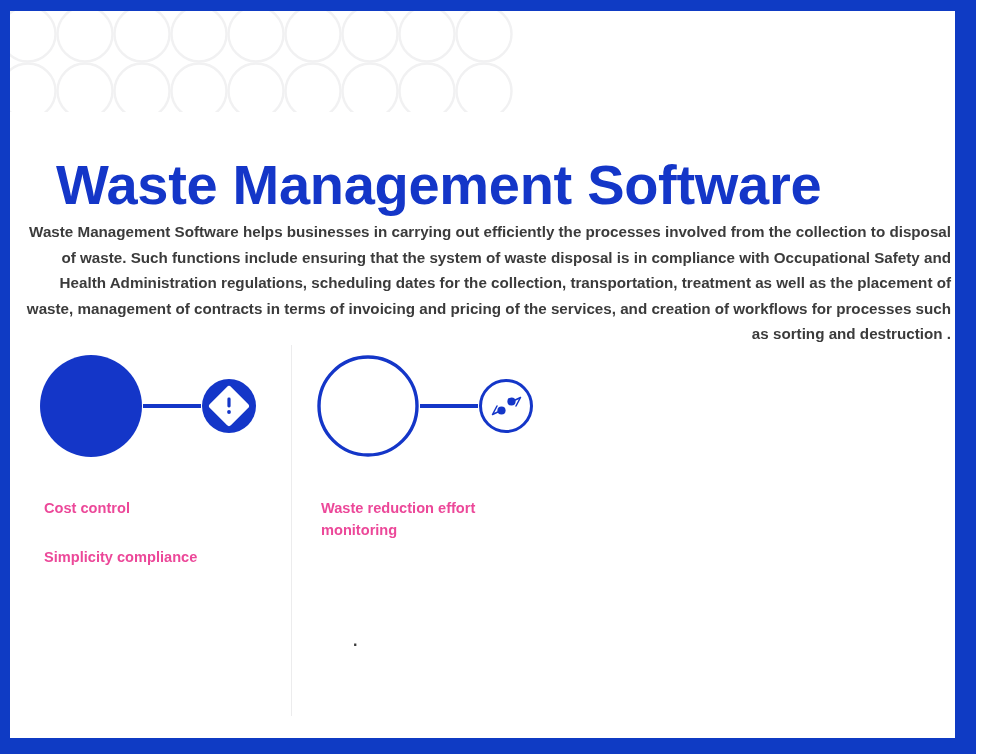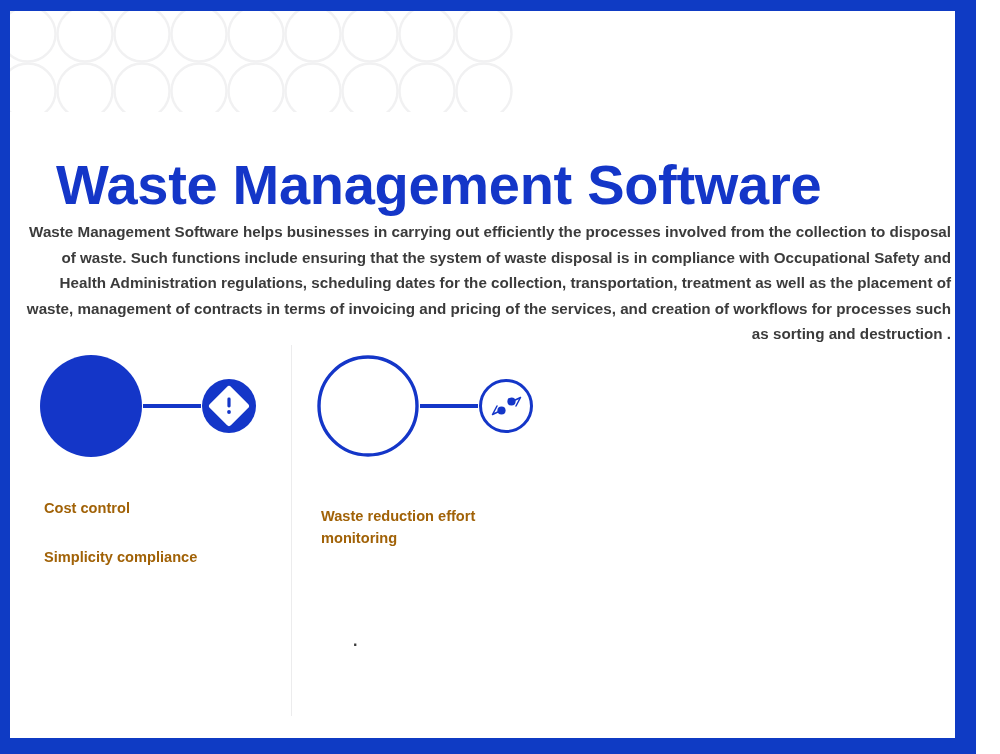--- a/index.html
+++ b/index.html
@@ -84,26 +84,26 @@
 
   .col { position: absolute; }
   #col-left  { left: 28px;  top: 340px; width: 245px; }
   #col-right { left: 305px; top: 340px; width: 300px; }
 
   .graphic { position: relative; height: 110px; }
   .graphic svg { display: block; }
 
   .label-list { position: absolute; left: 6px; }
   #labels-left  { top: 146px; }
-  #labels-right { top: 154px; }
+  #labels-right { top: 146px; }
 
   .label {
     font-size: 14.6px;
     font-weight: bold;
-    color: #a16207;
+    color: #ec4899;
     line-height: 22px;
   }
   #labels-left .label  { margin-bottom: 27px; }
   #labels-right .label { margin-bottom: 25px; }
   .label:last-child { margin-bottom: 0; }
 
   #trailing-dot {
     position: absolute;
     left: 38px;
     top: 282px;

